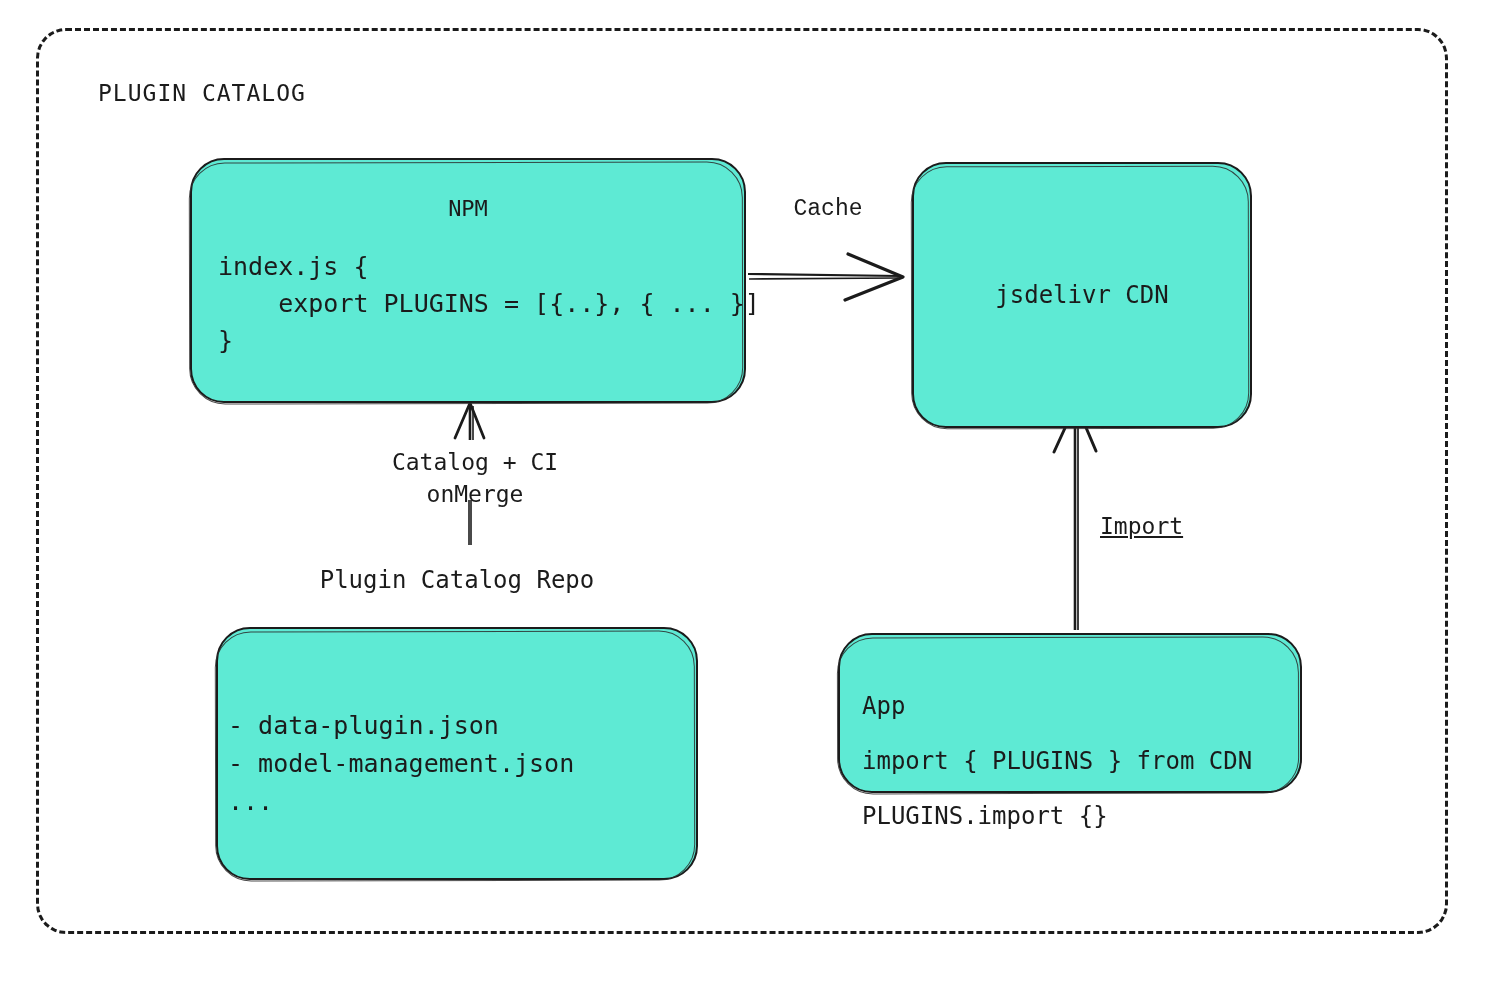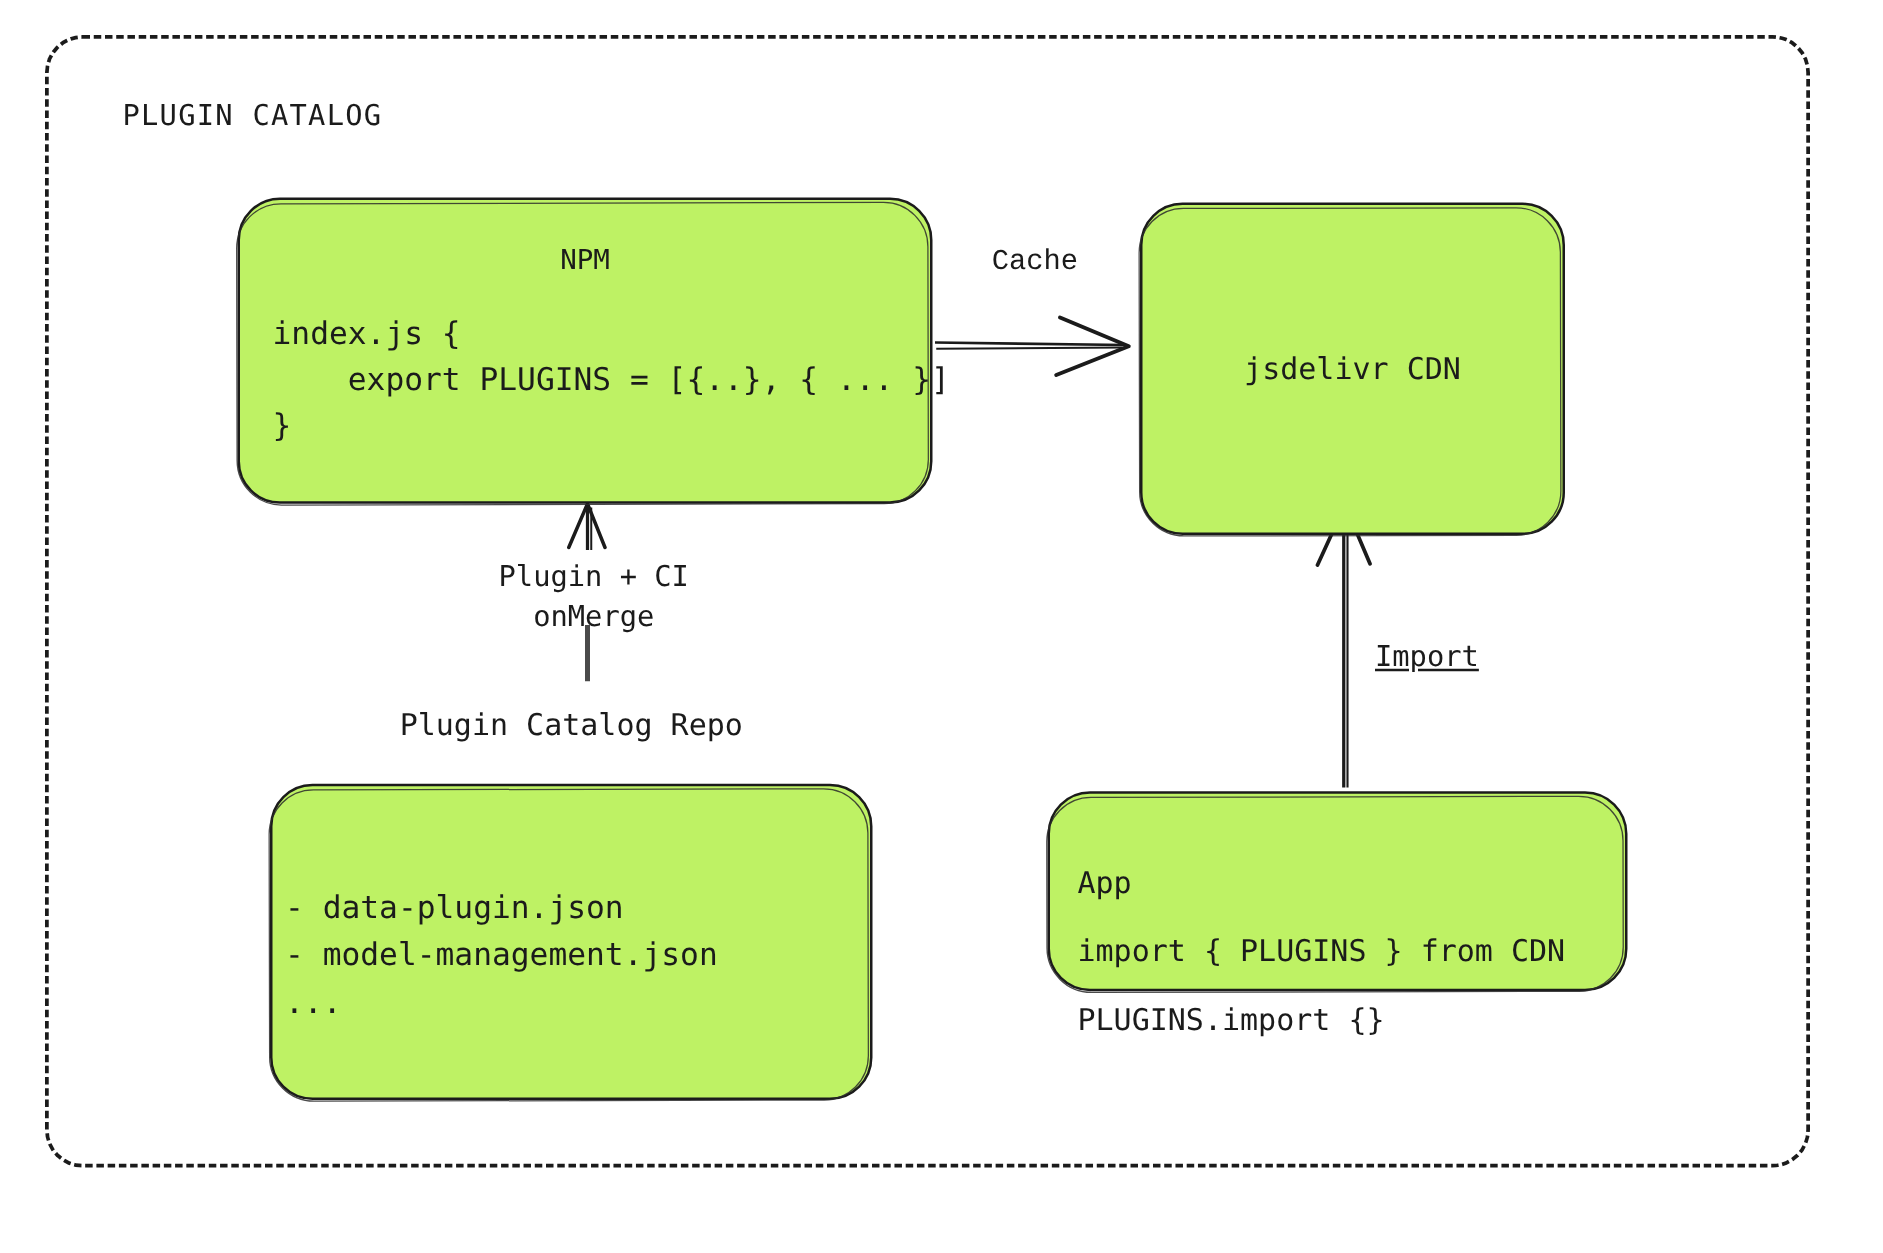--- a/index.html
+++ b/index.html
@@ -45,21 +45,21 @@
     color: #1b1b1b;
     white-space: pre;
   }
 
   
   .box {
     position: absolute;
     box-sizing: border-box;
     border: 2.1px solid #1b1b1b;
     border-radius: 34px;
-    background: #bef264;
+    background: #5eead4;
   }
   .box::before {
     content: "";
     position: absolute;
     left: -3px;
     top: 2px;
     right: 1px;
     bottom: -3px;
     border: 1.3px solid #2a2a2a;
     border-radius: 36px;
@@ -241,15 +241,15 @@
   </div>
 
   <div class="box" id="app-box">
     <div class="app-lines" style="top:44px;">App</div>
     <div class="app-lines" style="top:99px;text-align:center;">import { PLUGINS } from CDN</div>
     <div class="app-lines" style="top:154px;">PLUGINS.import {}</div>
   </div>
 
   <div class="edge-label" id="cache-label">Cache</div>
   <div class="edge-label" id="import-label">Import</div>
-  <div class="edge-label" id="build-label"><span>Plugin + CI</span><br><span>onMerge</span></div>
+  <div class="edge-label" id="build-label"><span>Catalog + CI</span><br><span>onMerge</span></div>
 
 </div>
 
 </body></html>

